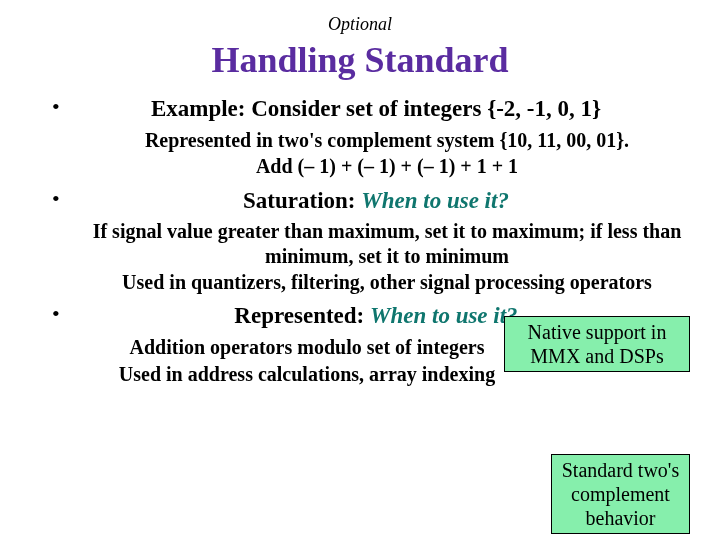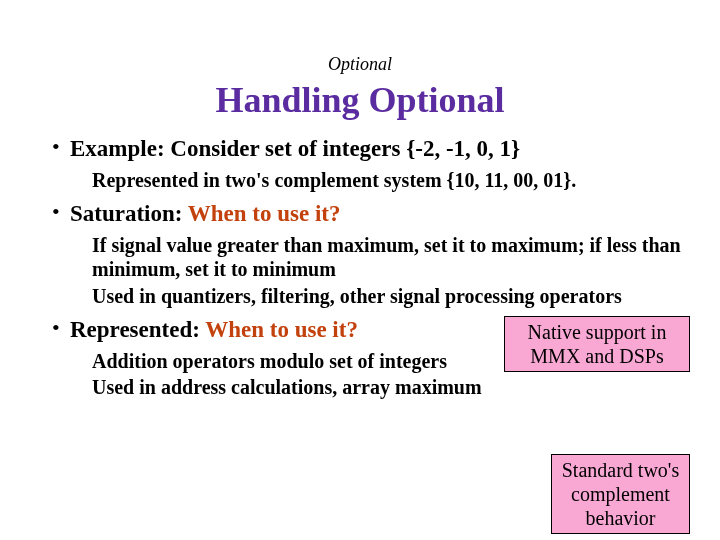--- a/index.html
+++ b/index.html
@@ -17,116 +17,118 @@
     padding: 14px 38px 0 38px;
     box-sizing: border-box;
     width: 100%;
     height: 100%;
   }
   .optional {
     text-align: center;
     font-style: italic;
     font-size: 18px;
     margin-bottom: 2px;
-    margin-top: 40px;
   }
   .title {
     text-align: center;
     font-weight: bold;
     font-size: 36px;
     color: #5a2ca0;
     margin: 4px 0 14px 0;
   }
   ul.top {
     margin: 0;
     padding: 0 0 0 14px;
     list-style: none;
   }
   ul.top > li {
     position: relative;
     padding-left: 18px;
     margin-bottom: 8px;
+    text-align: center;
   }
   ul.top > li::before {
     content: "•";
     position: absolute;
     left: 0;
     top: 0;
     font-size: 22px;
     line-height: 24px;
     color: #000;
   }
   .bhead {
     font-weight: bold;
     font-size: 23px;
     color: #000;
     line-height: 1.25;
     display: inline;
   }
   .sub-it {
+    font-style: italic;
     font-weight: bold;
-    color: #c2410c;
+    color: #0f766e;
   }
   .body {
     font-size: 20px;
     line-height: 1.22;
     margin: 4px 0 0 22px;
   }
   .body p {
     margin: 0 0 2px 0;
     font-weight: bold;
   }
   .indent-wrap {
     padding-left: 18px;
     text-indent: -18px;
   }
   .callout {
     position: absolute;
     border: 1px solid #000;
-    background: #f9a8d4;
+    background: #86efac;
     font-size: 20px;
     text-align: center;
     line-height: 1.2;
     padding: 3px 6px;
     box-sizing: border-box;
   }
   .callout1 { right: 30px; top: 316px; width: 186px; }
   .callout2 { right: 30px; top: 454px; width: 139px; }
   .sat-block .body { max-width: 610px; }
   .sat-head-row { white-space: nowrap; }
 </style>
 </head>
 <body>
 
 <div class="slide">
   <div class="optional">Optional</div>
-  <div class="title">Handling Optional</div>
+  <div class="title">Handling Standard</div>
 
   <ul class="top">
     <li>
       <span class="bhead">Example: Consider set of integers {-2, -1, 0, 1}</span>
       <div class="body">
         <p>Represented in two's complement system {10, 11, 00, 01}.</p>
+        <p>Add (– 1) + (– 1) + (– 1) + 1 + 1</p>
       </div>
     </li>
 
     <li class="sat-block">
       <span class="sat-head-row">
         <span class="bhead">Saturation: </span><span class="bhead sub-it">When to use it?</span>
       </span>
       <div class="body">
         <p>If signal value greater than maximum, set it to maximum; if less than minimum, set it to minimum</p>
         <p>Used in quantizers, filtering, other signal processing operators</p>
       </div>
     </li>
 
     <li>
       <span class="bhead">Represented: </span><span class="bhead sub-it">When to use it?</span>
       <div class="body" style="max-width:430px;">
         <p>Addition operators modulo set of integers</p>
-        <p>Used in address calculations, array maximum</p>
+        <p>Used in address calculations, array indexing</p>
       </div>
     </li>
   </ul>
 </div>
 
 <div class="callout callout1">Native support in MMX and DSPs</div>
 <div class="callout callout2">Standard two's complement behavior</div>
 
 </body></html>

